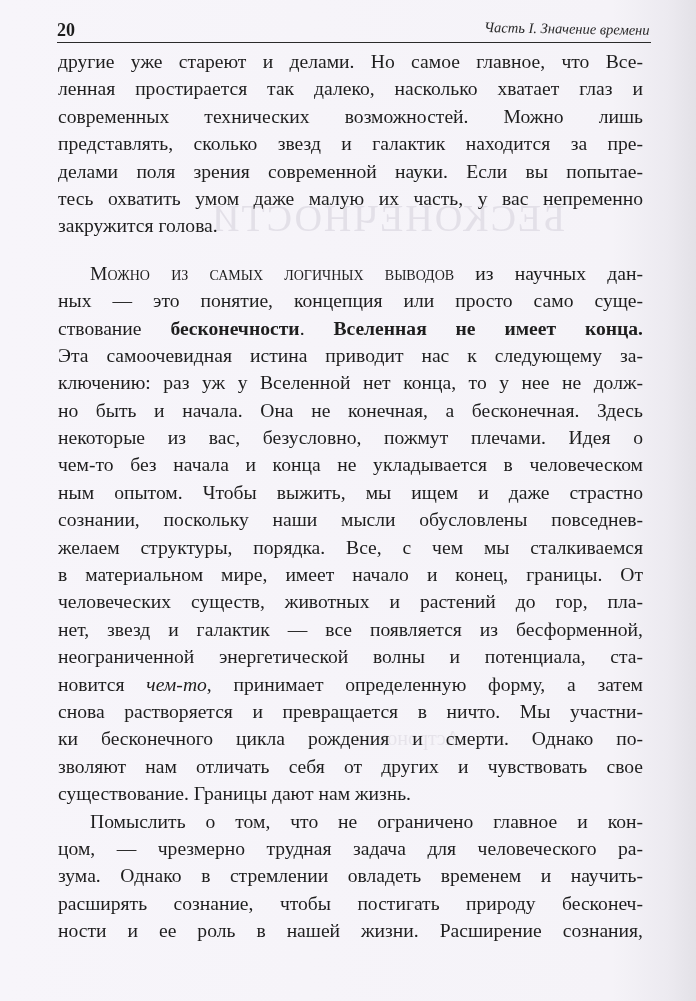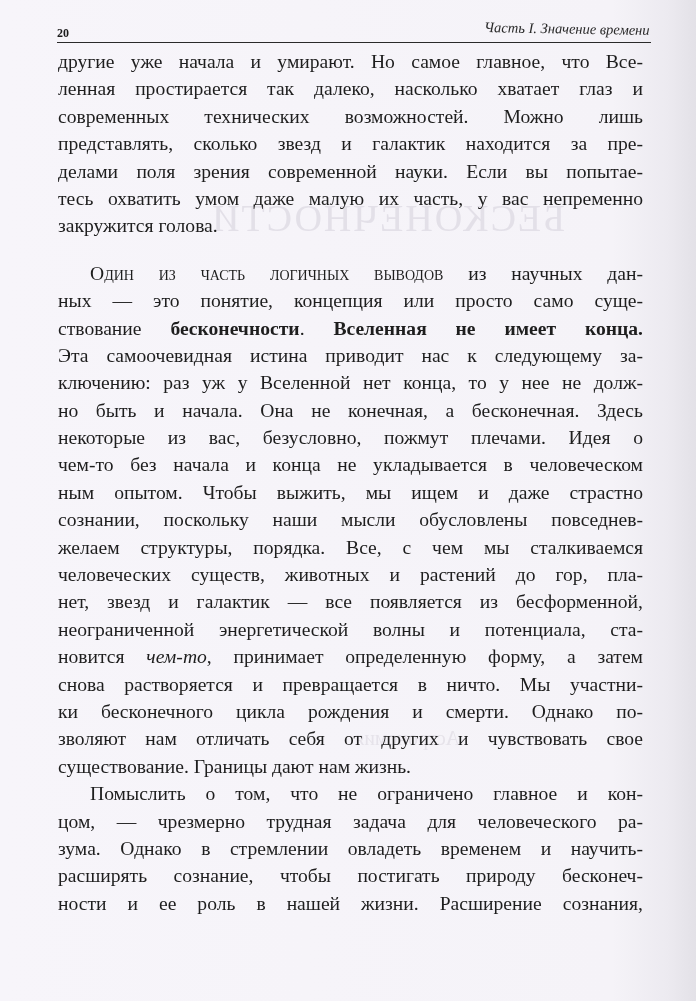--- a/index.html
+++ b/index.html
@@ -46,21 +46,21 @@
       top: 16px;
       width: 594px;
       height: 26px;
       border-bottom: 1.2px solid #2a2a2a;
       font-family: "Liberation Serif", serif;
     }
     .page-number {
       position: absolute;
       left: 0;
       bottom: 1px;
-      font-size: 12px;
+      font-size: 18px;
       font-weight: bold;
       color: #1c1c1c;
       text-align: center;
     }
     .running-head {
       position: absolute;
       right: 2px;
       bottom: 3px;
       font-size: 14.5px;
       font-style: italic;
@@ -109,43 +109,44 @@
   <div class="bleed2">Астрономия</div>
 
   <div class="header">
     <span class="page-number">20</span>
     <span class="running-head">Часть I. Значение времени</span>
   </div>
 
   <div class="body-text">
 
     <div>
-      <span class="line">другие уже начала и умирают. Но самое главное, что Все-</span>
+      <span class="line">другие уже стареют и делами. Но самое главное, что Все-</span>
       <span class="line">ленная простирается так далеко, насколько хватает глаз и</span>
       <span class="line">современных технических возможностей. Можно лишь</span>
       <span class="line">представлять, сколько звезд и галактик находится за пре-</span>
       <span class="line">делами поля зрения современной науки. Если вы попытае-</span>
       <span class="line">тесь охватить умом даже малую их часть, у вас непременно</span>
       <span class="line last">закружится голова.</span>
     </div>
 
     <div class="para-gap"></div>
 
     <div>
-      <span class="line indent"><span class="smallcaps">Один из часть логичных выводов</span><span> из научных дан-</span></span>
+      <span class="line indent"><span class="smallcaps">Можно из самых логичных выводов</span><span> из научных дан-</span></span>
       <span class="line">ных — это понятие, концепция или просто само суще-</span>
       <span class="line"><span>ствование </span><b>бесконечности</b><span>. </span><b>Вселенная не имеет конца.</b></span>
       <span class="line">Эта самоочевидная истина приводит нас к следующему за-</span>
       <span class="line">ключению: раз уж у Вселенной нет конца, то у нее не долж-</span>
       <span class="line">но быть и начала. Она не конечная, а бесконечная. Здесь</span>
       <span class="line">некоторые из вас, безусловно, пожмут плечами. Идея о</span>
       <span class="line">чем-то без начала и конца не укладывается в человеческом</span>
       <span class="line">ным опытом. Чтобы выжить, мы ищем и даже страстно</span>
       <span class="line">сознании, поскольку наши мысли обусловлены повседнев-</span>
       <span class="line">желаем структуры, порядка. Все, с чем мы сталкиваемся</span>
+      <span class="line">в материальном мире, имеет начало и конец, границы. От</span>
       <span class="line">человеческих существ, животных и растений до гор, пла-</span>
       <span class="line">нет, звезд и галактик — все появляется из бесформенной,</span>
       <span class="line">неограниченной энергетической волны и потенциала, ста-</span>
       <span class="line"><span>новится </span><i>чем-то</i><span>, принимает определенную форму, а затем</span></span>
       <span class="line">снова растворяется и превращается в ничто. Мы участни-</span>
       <span class="line">ки бесконечного цикла рождения и смерти. Однако по-</span>
       <span class="line">зволяют нам отличать себя от других и чувствовать свое</span>
       <span class="line last">существование. Границы дают нам жизнь.</span>
     </div>
 

